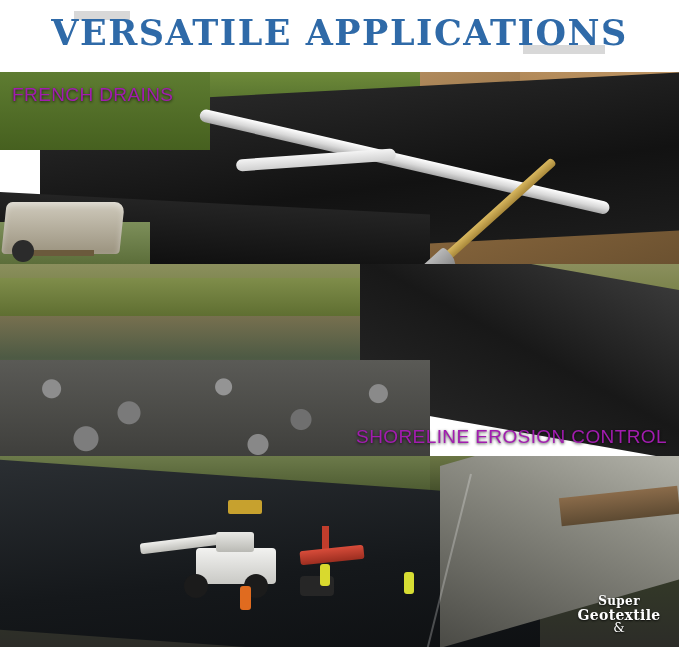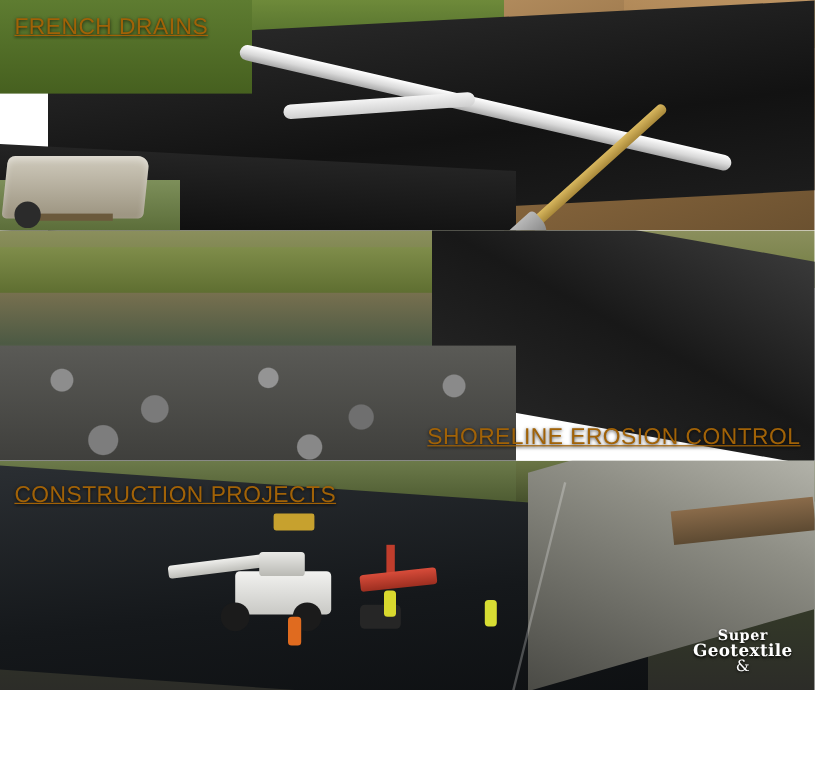--- a/index.html
+++ b/index.html
@@ -60,24 +60,23 @@
   .panel-1 { height: 192px; }
   .panel-2 { height: 192px; }
   .panel-3 { height: 191px; }
 
   .panel-caption {
     position: absolute;
     font-family: "Liberation Sans", sans-serif;
     font-weight: normal;
     font-size: 19px;
     letter-spacing: 0.4px;
-    color: #a16207;
+    color: #a21caf;
     text-shadow: 0 1px 3px rgba(0,0,0,0.75);
     white-space: nowrap;
-    text-decoration: underline;
   }
   .cap-tl { left: 12px; top: 12px; }
   .cap-br { right: 12px; bottom: 8px; }
   .cap-bl-top { left: 12px; top: 18px; }
 
   
   .p1-grass-top {
     position: absolute; left: 0; top: 0; width: 679px; height: 40px;
     background: linear-gradient(180deg, #6e8a3a 0%, #4f6b2a 100%);
   }
@@ -300,20 +299,25 @@
     font-size: 13px;
     color: #ffffff;
     margin-top: -1px;
   }
 </style>
 </head>
 <body>
 
 <div class="page">
 
+  <div class="header">
+    <div class="header-rule-left"></div>
+    <div class="header-rule-right"></div>
+    <div class="header-title">VERSATILE APPLICATIONS</div>
+  </div>
 
   <div class="panels">
 
     <div class="panel panel-1">
       <div class="p1-grass-top"></div>
       <div class="p1-soil-right"></div>
       <div class="p1-soil-right-2"></div>
       <div class="p1-fabric"></div>
       <div class="p1-fabric-2"></div>
       <div class="p1-grass-left"></div>
@@ -350,21 +354,20 @@
       <div class="p3-loader-body"></div>
       <div class="p3-loader-cab"></div>
       <div class="p3-loader-wheel-1"></div>
       <div class="p3-loader-wheel-2"></div>
       <div class="p3-red-post"></div>
       <div class="p3-red-rig"></div>
       <div class="p3-spool"></div>
       <div class="p3-worker-a"></div>
       <div class="p3-worker-b"></div>
       <div class="p3-worker-c"></div>
-      <div class="panel-caption cap-bl-top">CONSTRUCTION PROJECTS</div>
 
       <div class="brand">
         <div class="brand-top">Super</div>
         <div class="brand-bottom">Geotextile</div>
         <div class="brand-mark">&amp;</div>
       </div>
     </div>
 
   </div>
 </div>

